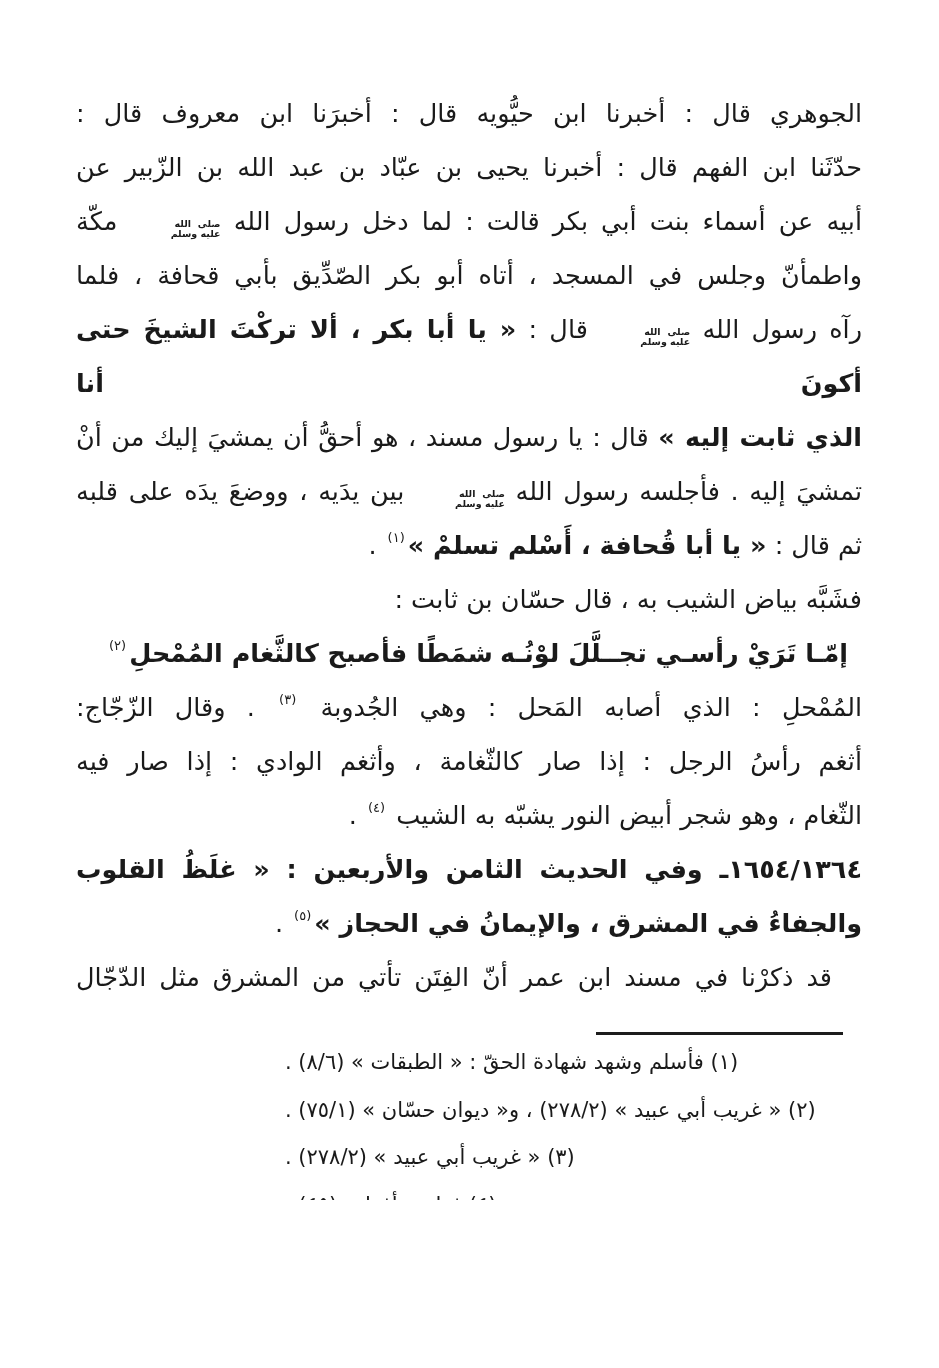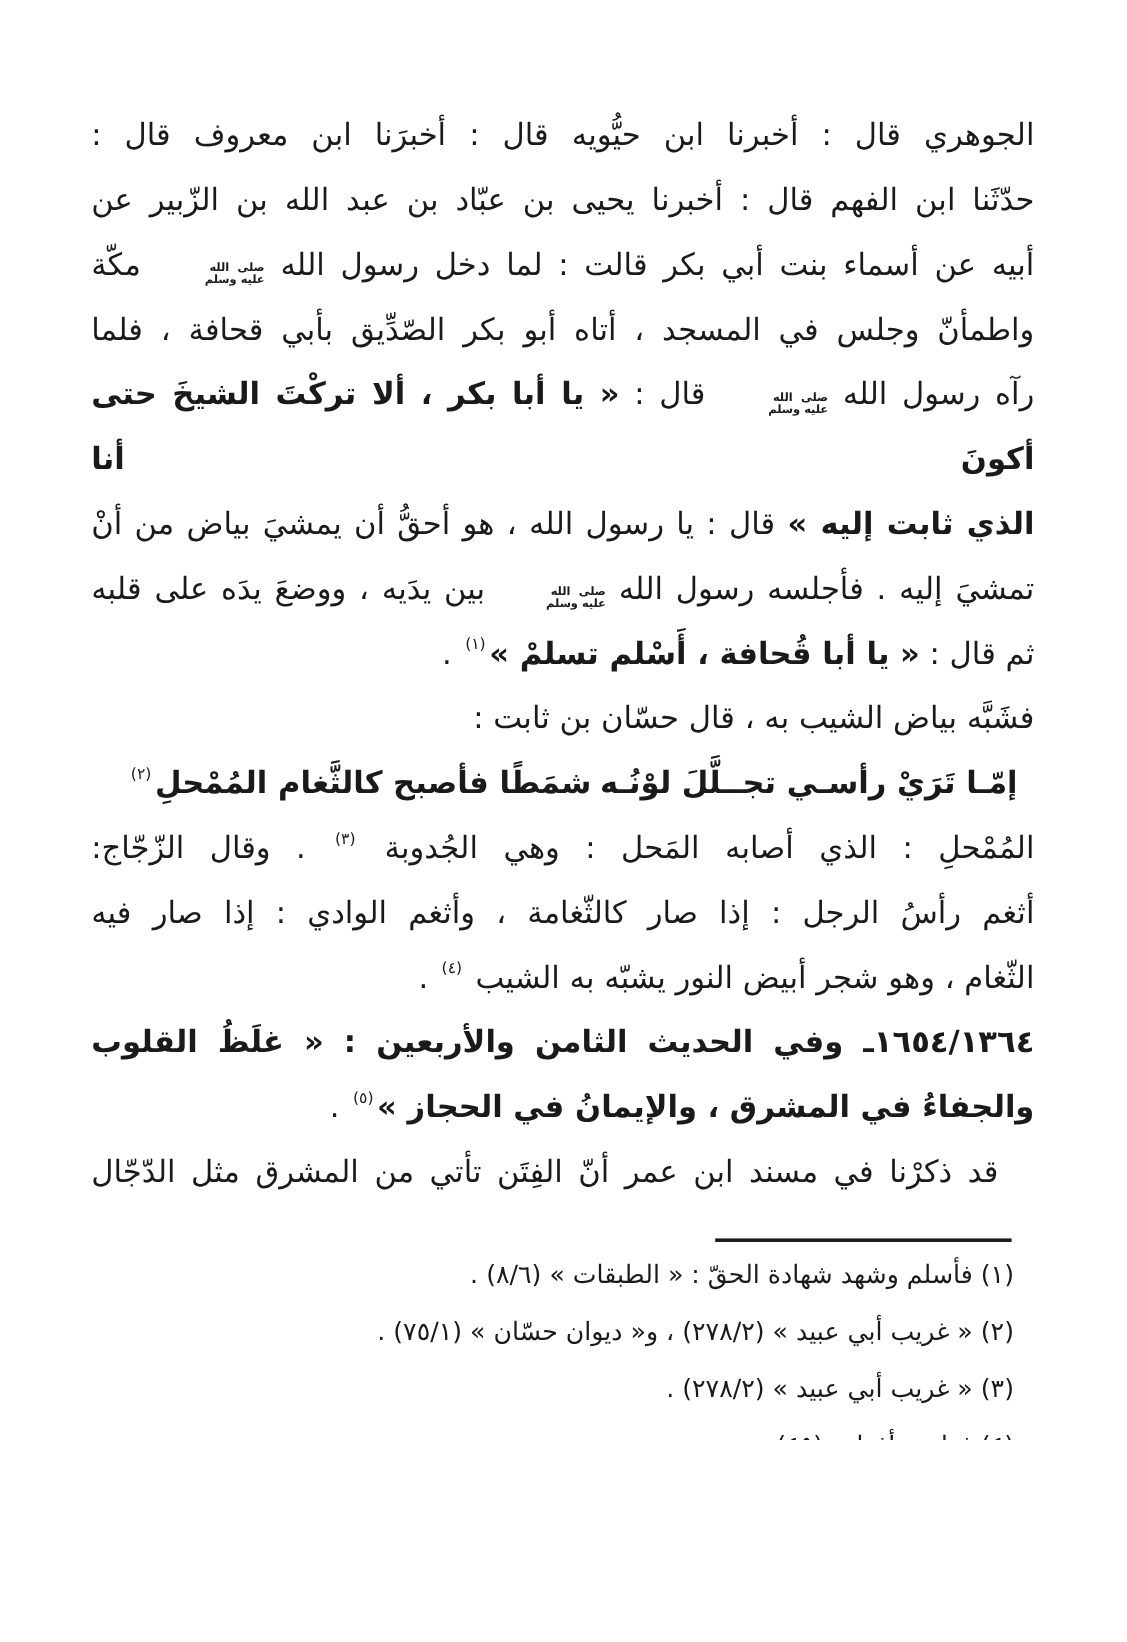--- a/index.html
+++ b/index.html
@@ -67,21 +67,21 @@
     direction: rtl;
   }
   .fn-rule {
     width: 247px; height: 3px;
     background: #1c1c1c;
     margin: 0 2px 4px 0;
   }
   .fn-item {
     font-size: 21px;
     line-height: 47.5px;
-    text-align: right;
+    text-align: left;
     white-space: nowrap;
     color: #1a1a1a;
   }
   .page-number {
     position: absolute;
     top: 1253px; left: 10px;
     width: 912px;
     text-align: center;
     font-size: 24px;
     font-weight: bold;
@@ -91,21 +91,21 @@
 </head>
 <body>
 
 <div class="page">
   <div class="main" id="main-text">
       <div class="line justify"><span class="">الجوهري قال : أخبرنا ابن حيُّويه قال : أخبرَنا ابن معروف قال :</span></div>
       <div class="line justify"><span class="">حدّثَنا ابن الفهم قال : أخبرنا يحيى بن عبّاد بن عبد الله بن الزّبير عن</span></div>
       <div class="line justify"><span class="">أبيه عن أسماء بنت أبي بكر قالت : لما دخل رسول الله </span><span class="honorific"><span style="display: block;">صلى الله</span><span style="display: block;">عليه وسلم</span></span><span class=""> مكّة</span></div>
       <div class="line justify"><span class="">واطمأنّ وجلس في المسجد ، أتاه أبو بكر الصّدِّيق بأبي قحافة ، فلما</span></div>
       <div class="line justify"><span class="">رآه رسول الله </span><span class="honorific"><span style="display: block;">صلى الله</span><span style="display: block;">عليه وسلم</span></span><span class=""> قال : </span><span class="seg-bold">« يا أبا بكر ، ألا تركْتَ الشيخَ حتى أكونَ أنا</span></div>
-      <div class="line justify"><span class="seg-bold">الذي ثابت إليه »</span><span class=""> قال : يا رسول الله ، هو أحقُّ أن يمشيَ بياض من أنْ</span></div>
+      <div class="line justify"><span class="seg-bold">الذي ثابت إليه »</span><span class=""> قال : يا رسول مسند ، هو أحقُّ أن يمشيَ إليك من أنْ</span></div>
       <div class="line justify"><span class="">تمشيَ إليه . فأجلسه رسول الله </span><span class="honorific"><span style="display: block;">صلى الله</span><span style="display: block;">عليه وسلم</span></span><span class=""> بين يدَيه ، ووضعَ يدَه على قلبه</span></div>
       <div class="line"><span class="">ثم قال : </span><span class="seg-bold">« يا أبا قُحافة ، أَسْلم تسلمْ »</span><sup class="fn">(١)</sup><span class=""> .</span></div>
       <div class="line"><span class="">فشَبَّه بياض الشيب به ، قال حسّان بن ثابت :</span></div>
       <div class="line verse">
         <span>إمّـا تَرَيْ رأسـي تجــلَّلَ لوْنُـه</span>
         <span><span>شمَطًا فأصبح كالثَّغام المُمْحلِ</span><sup class="fn">(٢)</sup></span>
       </div>
       <div class="line justify"><span class="">المُمْحلِ : الذي أصابه المَحل : وهي الجُدوبة </span><sup class="fn">(٣)</sup><span class=""> . وقال الزّجّاج:</span></div>
       <div class="line justify"><span class="">أثغم رأسُ الرجل : إذا صار كالثّغامة ، وأثغم الوادي : إذا صار فيه</span></div>
       <div class="line"><span class="">الثّغام ، وهو شجر أبيض النور يشبّه به الشيب </span><sup class="fn">(٤)</sup><span class=""> .</span></div>

